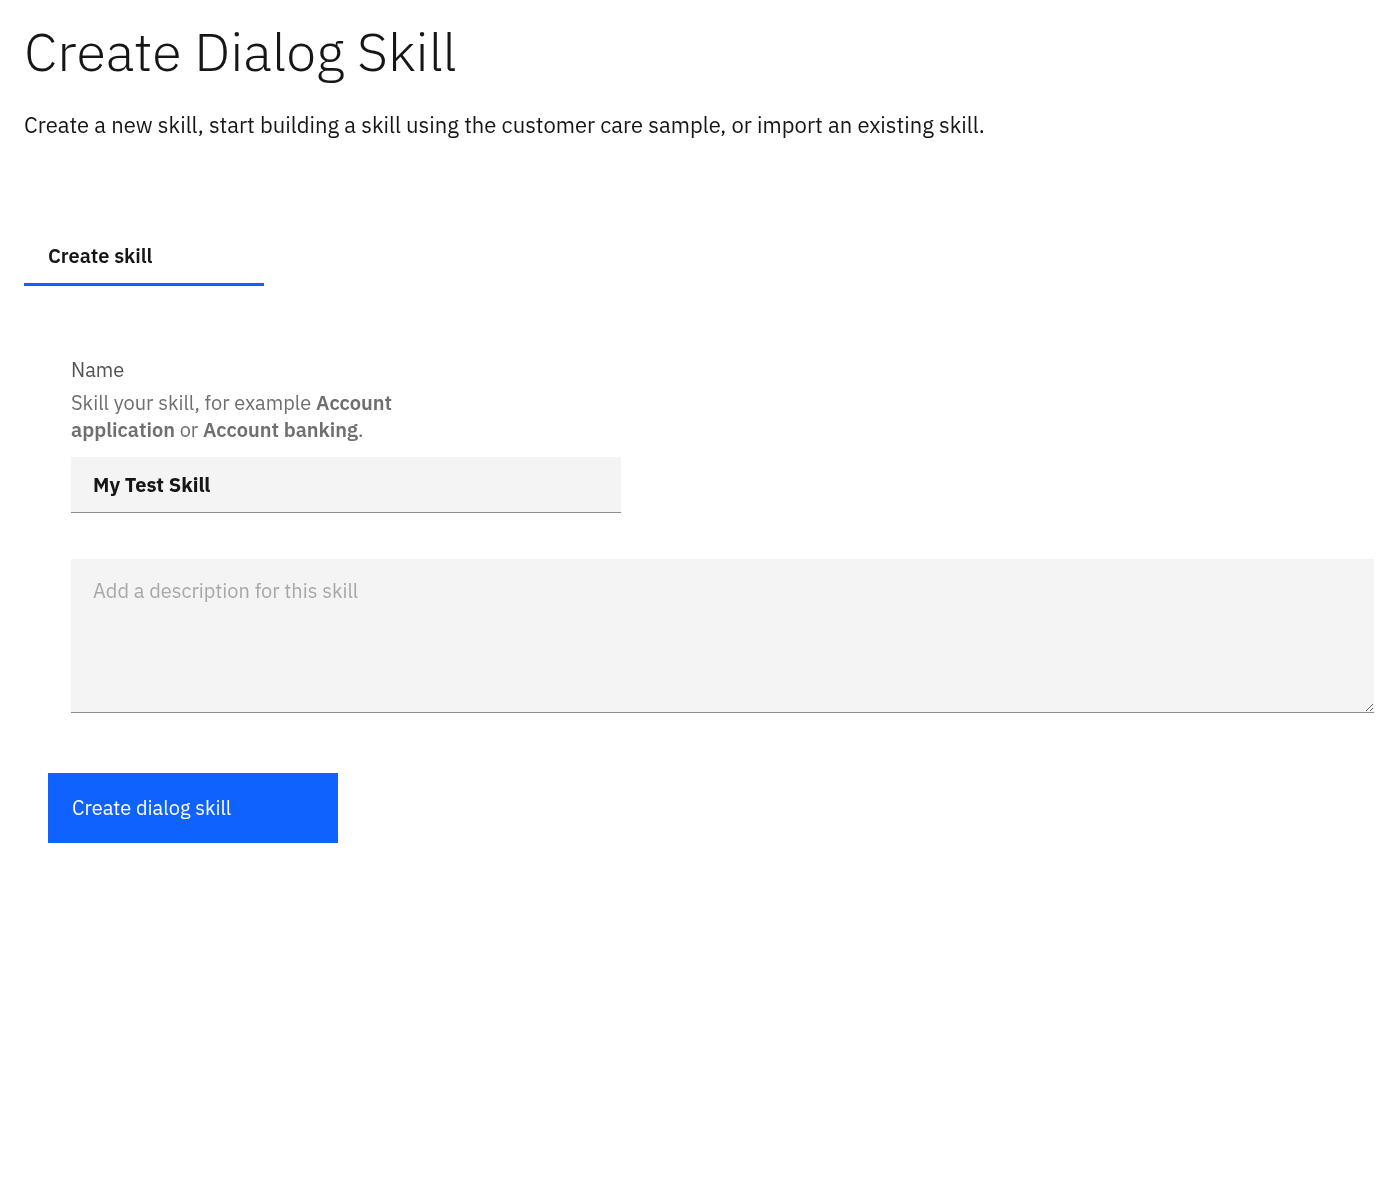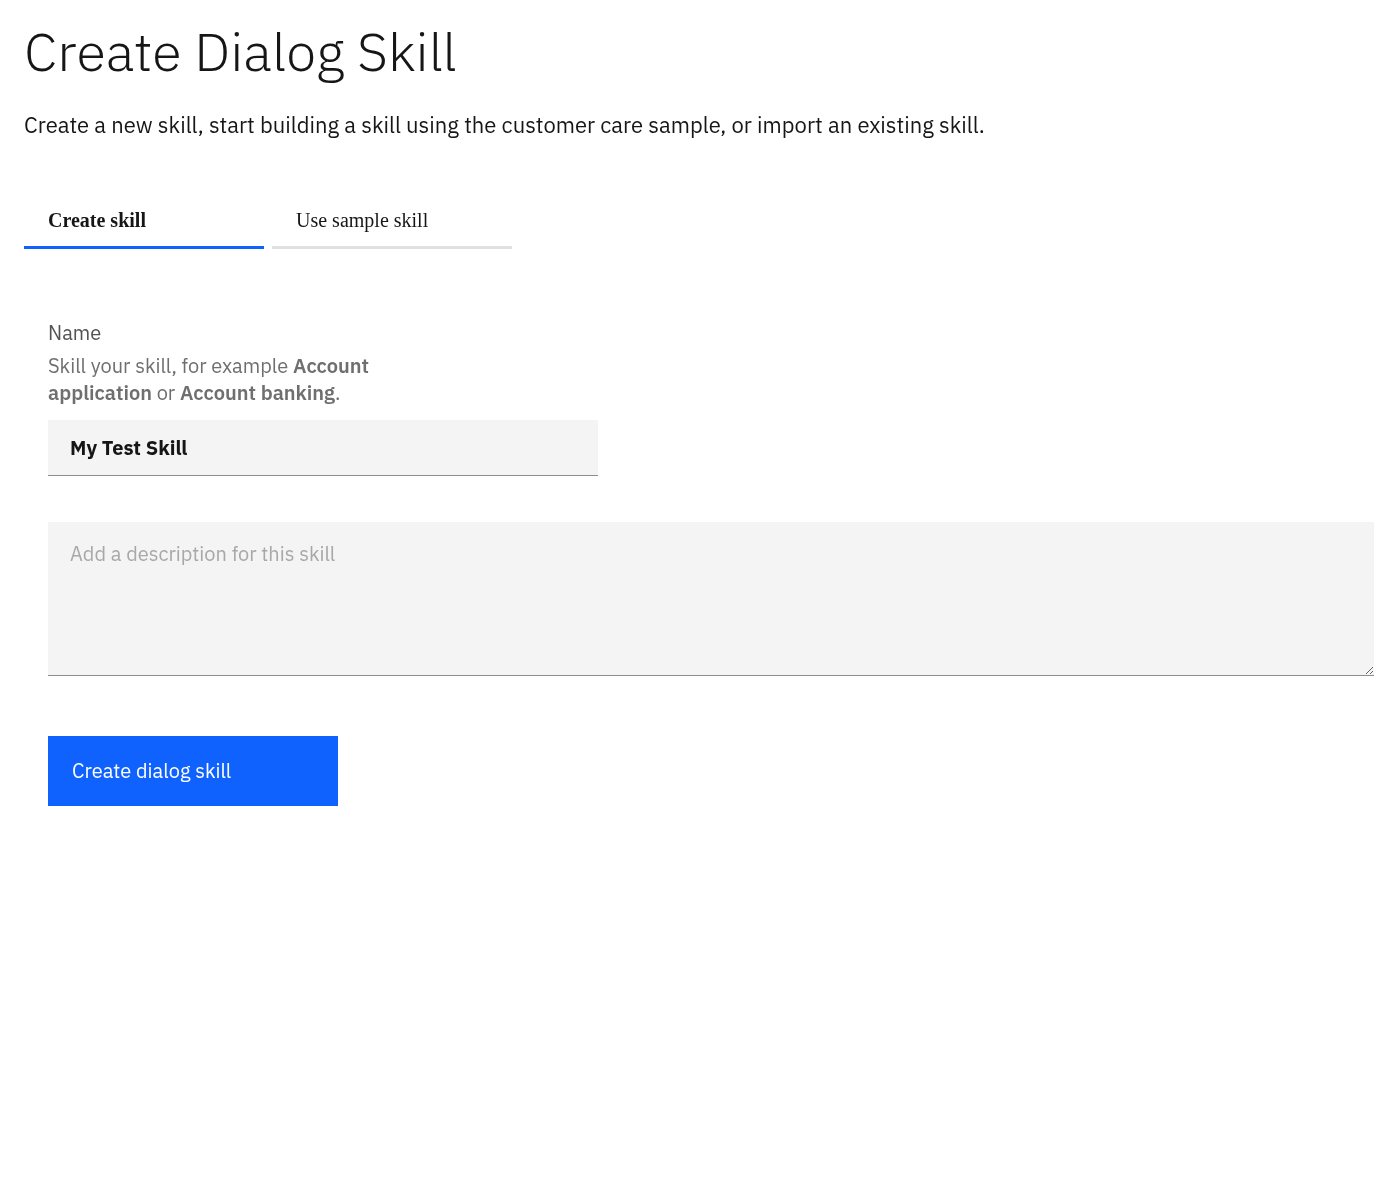--- a/index.html
+++ b/index.html
@@ -19,47 +19,47 @@
     font-weight: 300;
     letter-spacing: 0px;
     line-height: 1.15;
     margin-bottom: 28px;
     color: #161616;
   }
   .page-subtitle {
     font-size: 22px;
     font-weight: 400;
     color: #161616;
-    margin-bottom: 56px;
+    margin-bottom: 89px;
   }
   .tabs {
     display: flex;
-    gap: 8px;
+    gap: 14px;
     margin-bottom: 70px;
-    font-family: Liberation Serif, serif;
   }
   .tab {
     width: 240px;
     padding: 14px 24px 14px 24px;
     font-size: 20px;
     color: #161616;
     border-bottom: 3px solid #e0e0e0;
     cursor: pointer;
     user-select: none;
   }
   .tab.active {
     font-weight: 600;
     border-bottom: 3px solid #0f62fe;
   }
   .form-area {
     padding-left: 24px;
     padding-right: 2px;
   }
   .field-block {
     margin-bottom: 46px;
+    margin-left: 23px;
   }
   .field-label {
     font-size: 20px;
     color: #525252;
     margin-bottom: 6px;
   }
   .helper-text {
     font-size: 20px;
     color: #6f6f6f;
     line-height: 1.35;
@@ -145,21 +145,20 @@
   }
 </style>
 </head>
 <body>
 
 <h1 class="page-title">Create Dialog Skill</h1>
 <p class="page-subtitle">Create a new skill, start building a skill using the customer care sample, or import an existing skill.</p>
 
 <div class="tabs">
   <div class="tab active">Create skill</div>
-  <div class="tab">Use sample skill</div>
 </div>
 
 <div class="form-area">
 
   <div class="field-block">
     <div class="field-label">Name</div>
     <div class="helper-text">
       <span>Skill your skill, for example </span><strong>Account application</strong><span> or </span><strong>Account banking</strong><span>.</span>
     </div>
     <input type="text" class="text-input" value="My Test Skill" style="">

